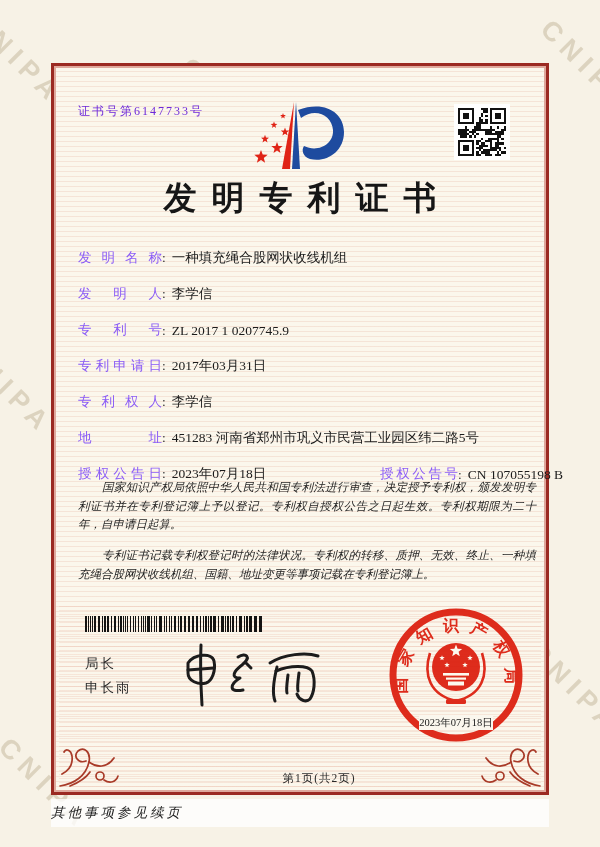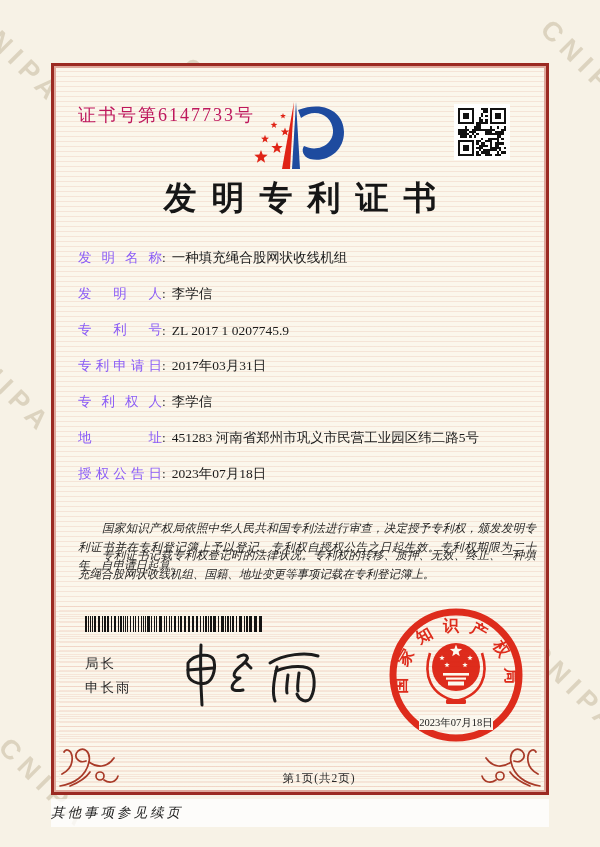--- a/index.html
+++ b/index.html
@@ -32,21 +32,21 @@
   }
   .frame-wave-low{
     position:absolute;left:5px;right:5px;top:540px;bottom:5px;
     background:repeating-linear-gradient(180deg, rgba(228,158,136,0.20) 0 1px, rgba(0,0,0,0) 1px 4px);
     pointer-events:none;
   }
   .corner-orn{position:absolute;z-index:4;}
   
   .cert-number{
     position:absolute;left:78px;top:103px;z-index:5;
-    font-size:18px;letter-spacing:2px;color:#be185d;
+    font-size:12px;letter-spacing:2px;color:#6d28d9;
   }
   .logo{position:absolute;left:252px;top:99px;z-index:5;}
   .qr-box{
     position:absolute;left:454px;top:104px;width:56px;height:56px;
     background:#ffffff;z-index:5;display:flex;align-items:center;justify-content:center;
   }
   .doc-title{
     position:absolute;left:51px;width:498px;top:176px;z-index:5;
     text-align:center;font-size:33px;font-weight:bold;color:#161616;
     letter-spacing:15px;text-indent:15px;
@@ -312,23 +312,26 @@
   <span class="flabel">专利申请日</span><span class="fcolon">:</span><span class="fvalue">2017年03月31日</span>
 </div>
 <div class="frow" style="top:393px">
   <span class="flabel">专利权人</span><span class="fcolon">:</span><span class="fvalue">李学信</span>
 </div>
 <div class="frow" style="top:429px">
   <span class="flabel">地址</span><span class="fcolon">:</span><span class="fvalue">451283 河南省郑州市巩义市民营工业园区纬二路5号</span>
 </div>
 <div class="frow" style="top:465px;width:458px">
   <span class="flabel">授权公告日</span><span class="fcolon">:</span><span class="fvalue">2023年07月18日</span>
-</div>
-
-<div class="law-para" style="top:519px">国家知识产权局依照中华人民共和国专利法进行审查，决定授予专利权，颁发发明专利证书并在专利登记簿上予以登记。专利权自授权公告之日起生效。专利权期限为二十年，自申请日起算。</div>
+  <span class="grant-pair2">
+    <span class="flabel narrow">授权公告号</span><span class="fcolon">:</span><span class="fvalue">CN 107055198 B</span>
+  </span>
+</div>
+
+<div class="law-para" style="top:478px">国家知识产权局依照中华人民共和国专利法进行审查，决定授予专利权，颁发发明专利证书并在专利登记簿上予以登记。专利权自授权公告之日起生效。专利权期限为二十年，自申请日起算。</div>
 <div class="law-para" style="top:546px">专利证书记载专利权登记时的法律状况。专利权的转移、质押、无效、终止、一种填充绳合股网状收线机组、国籍、地址变更等事项记载在专利登记簿上。</div>
 
 <svg class="barcode" id="barcode" width="181" height="16" viewBox="0 0 181 16">
     <rect x="0" y="0" width="2" height="16" fill="#141414"></rect>
     <rect x="3" y="0" width="1" height="16" fill="#141414"></rect>
     <rect x="5" y="0" width="1" height="16" fill="#141414"></rect>
     <rect x="7" y="0" width="1" height="16" fill="#141414"></rect>
     <rect x="9" y="0" width="2" height="16" fill="#141414"></rect>
     <rect x="13" y="0" width="2" height="16" fill="#141414"></rect>
     <rect x="17" y="0" width="1" height="16" fill="#141414"></rect>

